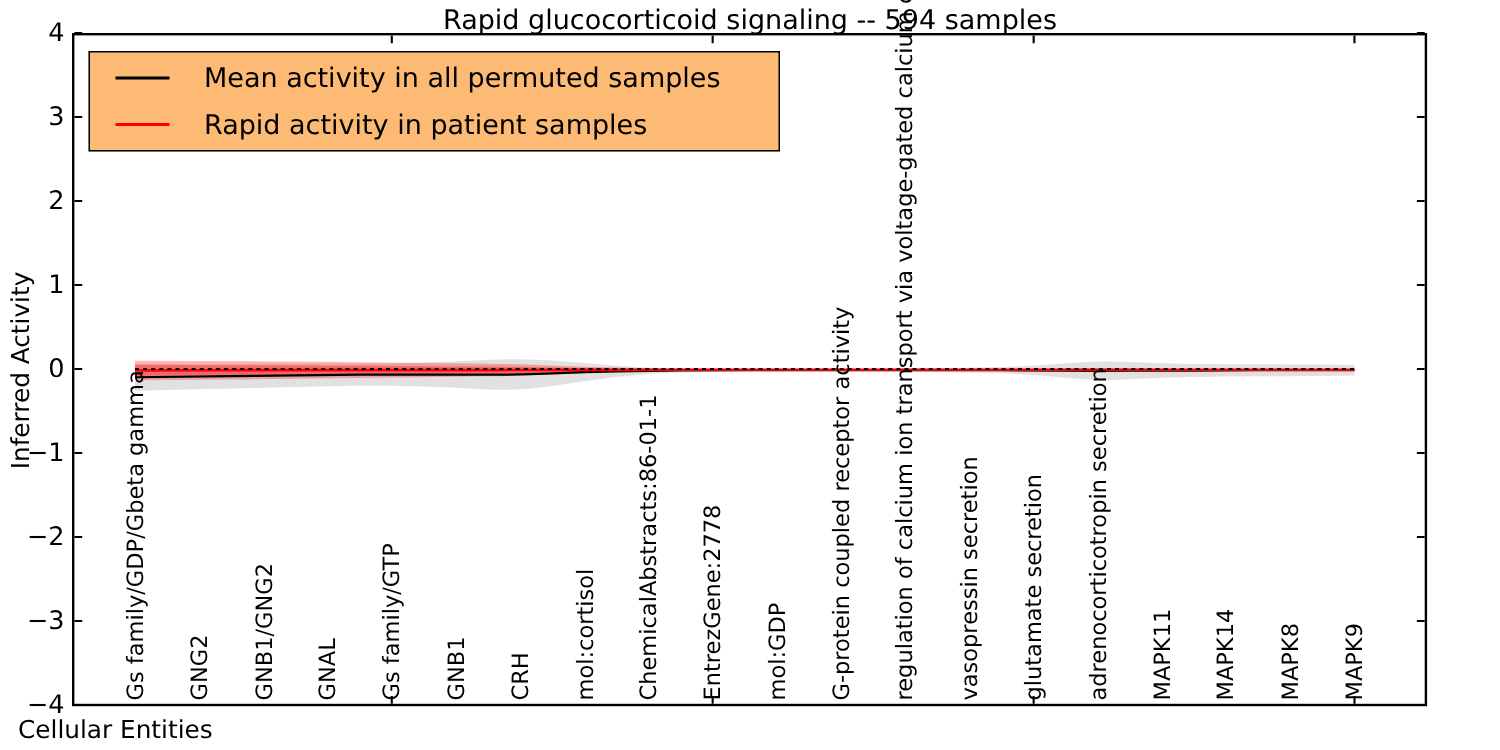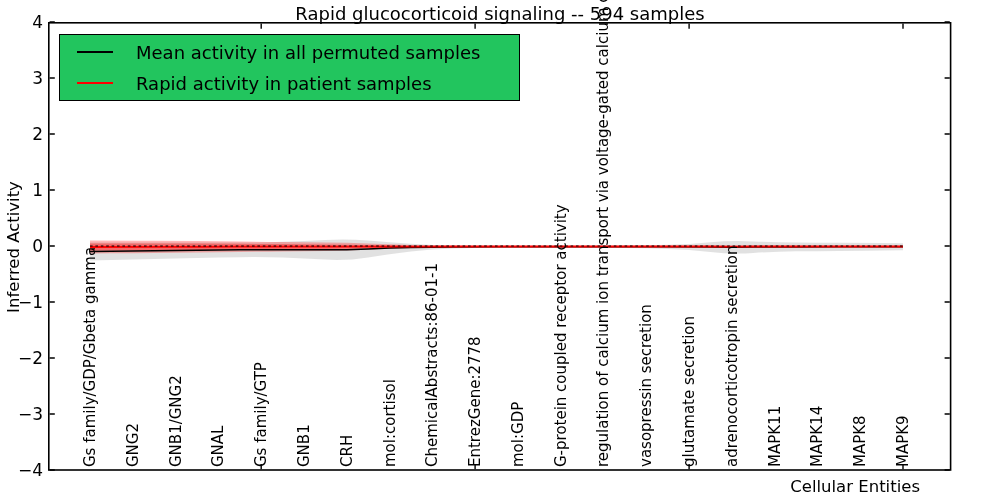--- a/index.html
+++ b/index.html
@@ -9,35 +9,35 @@
   }
   .title{
     position:absolute;left:0;top:3px;width:1000px;text-align:center;
     font-size:18px;z-index:1;
   }
   .ylabel{
     position:absolute;left:-136px;top:237px;width:300px;height:20px;
     text-align:center;font-size:16.5px;transform:rotate(-90deg);z-index:1;
   }
   .xlabel{
-    position:absolute;left:0;top:477px;width:920px;text-align:right;
+    position:absolute;left:12px;top:477px;width:920px;text-align:left;
     font-size:16.5px;z-index:1;
   }
   #plot-svg{position:absolute;left:0;top:0;z-index:2;}
   .ytick{
     position:absolute;left:0;width:43px;text-align:right;font-size:17px;
     line-height:20px;z-index:1;
   }
   .xtick{
     position:absolute;white-space:nowrap;font-size:15px;line-height:16px;
     transform:rotate(-90deg);transform-origin:0 0;z-index:3;
   }
   .legend{
     position:absolute;left:59px;top:34px;width:459px;height:65px;
-    background:#22c55e;border:1.6px solid #000;z-index:4;
+    background:#fdba74;border:1.6px solid #000;z-index:4;
     display:flex;flex-direction:column;justify-content:center;
   }
   .legend-row{display:flex;align-items:center;height:31px;padding-left:17px;}
   .legend-swatch{width:36px;height:0;border-top:2px solid #000;margin-right:23px;flex:none;}
   .legend-label{font-size:18px;white-space:nowrap;}
 </style>
 </head>
 <body>
 
 <div class="fig">

